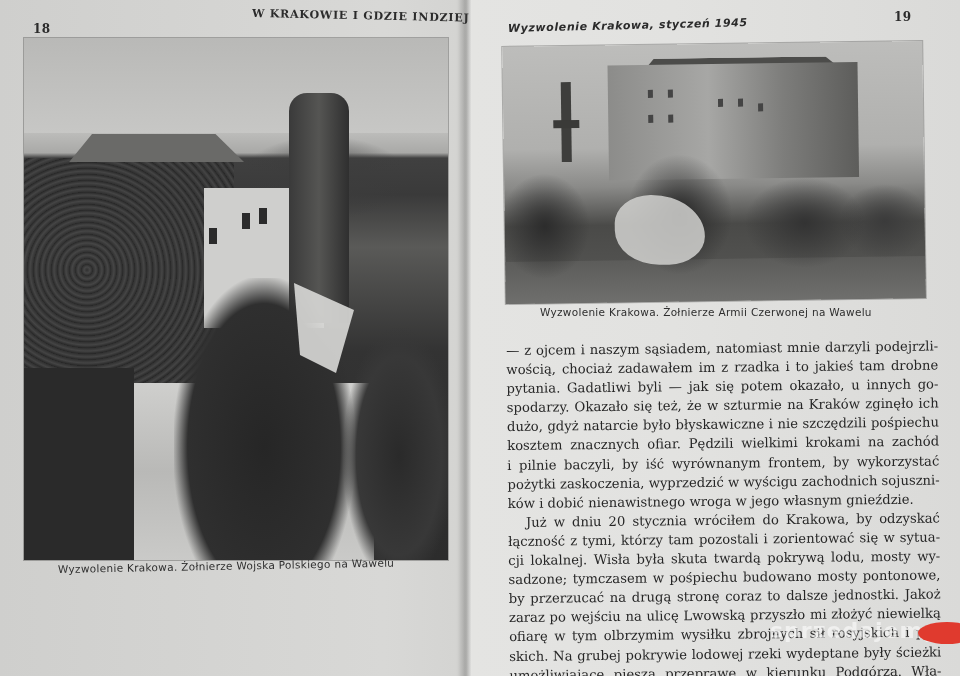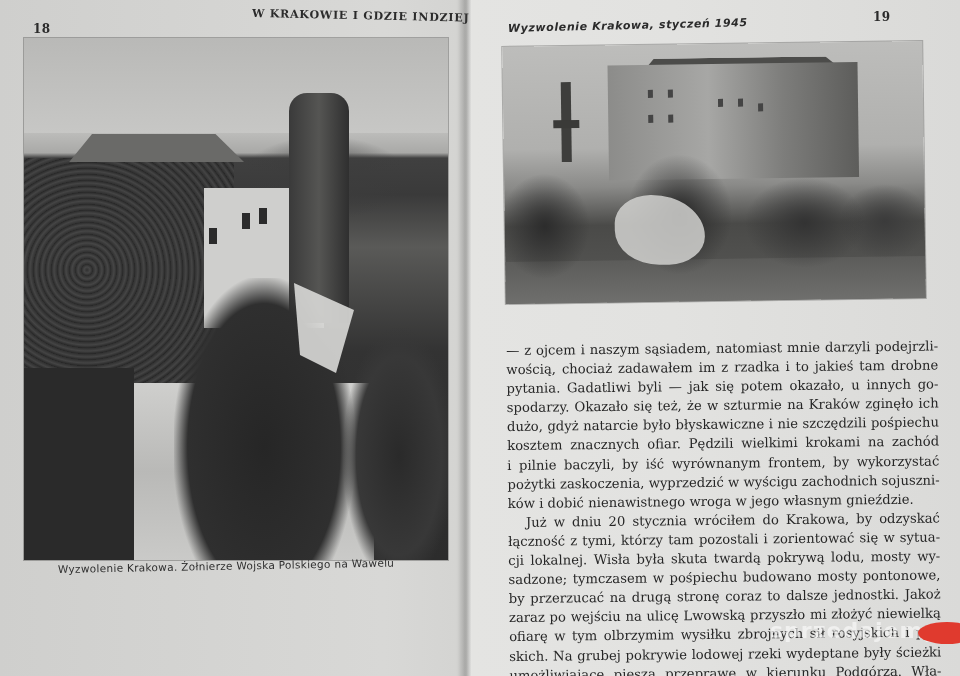--- a/index.html
+++ b/index.html
@@ -276,40 +276,41 @@
     <div class="flag"></div>
     <div class="figure2"></div>
   </div>
 
   <span class="caption caption-left">Wyzwolenie Krakowa. Żołnierze Wojska Polskiego na Wawelu</span>
 
   <div class="gutter"></div>
 
   <div class="page page-right">
     <span class="running-head italic" style="left:40px; top:22px;">Wyzwolenie Krakowa, styczeń 1945</span>
-    <span class="page-number" style="left:405px; top:10px;">19</span>
+    <span class="page-number" style="left:426px; top:10px;">19</span>
   </div>
 
   <div class="photo photo-right">
     <div class="castle-roof"></div>
     <div class="castle"></div>
     <div class="castle-window" style="left:145px; top:45px;"></div>
     <div class="castle-window" style="left:165px; top:45px;"></div>
     <div class="castle-window" style="left:145px; top:70px;"></div>
     <div class="castle-window" style="left:165px; top:70px;"></div>
     <div class="castle-window" style="left:215px; top:55px;"></div>
     <div class="castle-window" style="left:235px; top:55px;"></div>
     <div class="castle-window" style="left:255px; top:60px;"></div>
     <div class="column"></div>
     <div class="column-cap"></div>
     <div class="street"></div>
     <div class="riders"></div>
     <div class="white-horse"></div>
   </div>
 
+  <span class="caption caption-right">Wyzwolenie Krakowa. Żołnierze Armii Czerwonej na Wawelu</span>
 
   <div class="body-text">
     <span class="line">— z ojcem i naszym sąsiadem, natomiast mnie darzyli podejrzli-</span>
     <span class="line">wością, chociaż zadawałem im z rzadka i to jakieś tam drobne</span>
     <span class="line">pytania. Gadatliwi byli — jak się potem okazało, u innych go-</span>
     <span class="line">spodarzy. Okazało się też, że w szturmie na Kraków zginęło ich</span>
     <span class="line">dużo, gdyż natarcie było błyskawiczne i nie szczędzili pośpiechu</span>
     <span class="line">kosztem znacznych ofiar. Pędzili wielkimi krokami na zachód</span>
     <span class="line">i pilnie baczyli, by iść wyrównanym frontem, by wykorzystać</span>
     <span class="line">pożytki zaskoczenia, wyprzedzić w wyścigu zachodnich sojuszni-</span>

